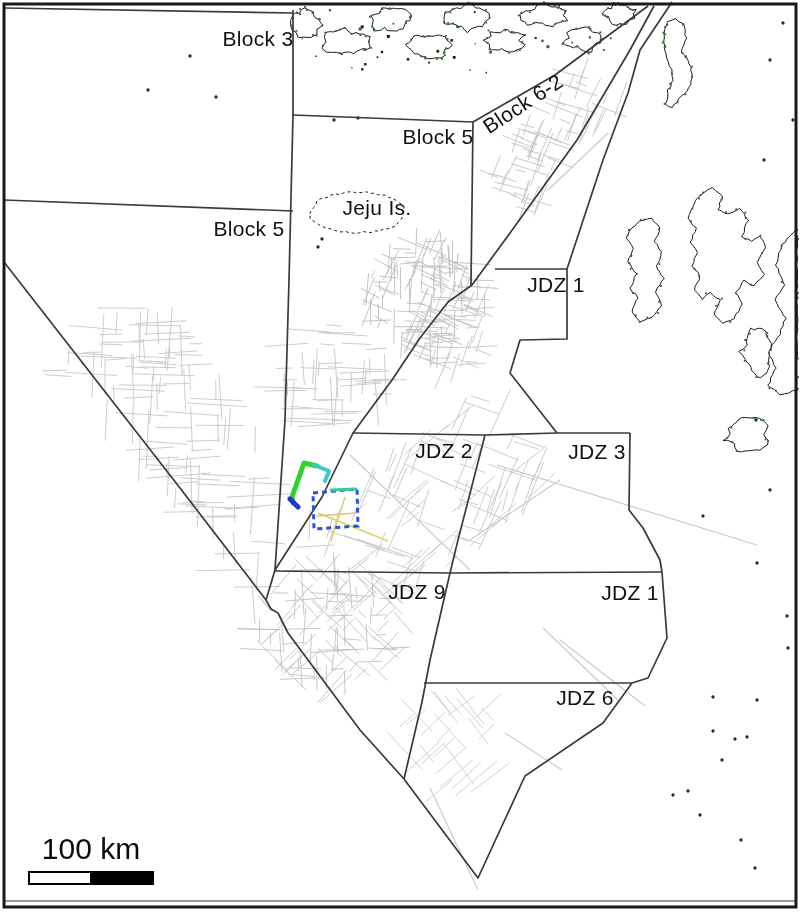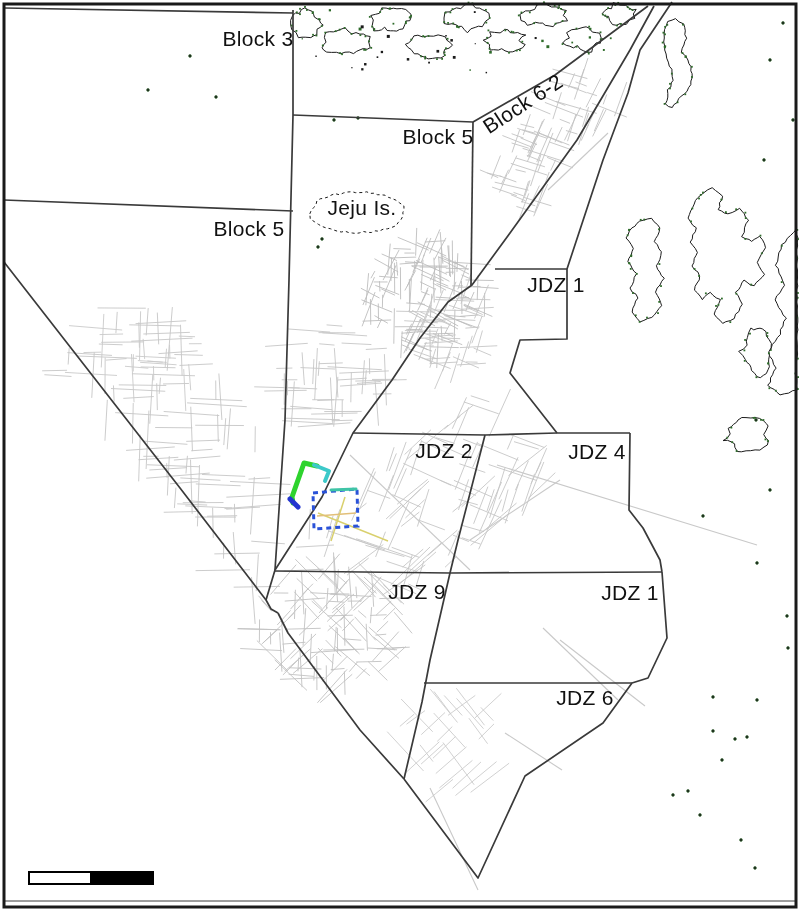--- a/index.html
+++ b/index.html
@@ -1006,25 +1006,26 @@
       <path d="M331.0 490.0 L356.0 489.0" stroke="#3fc4a6" stroke-width="3" fill="none" stroke-linecap="round"></path>
       <path d="M293.0 503.0 L292.0 497.0 L304.0 463.0 L317.0 466.0" stroke="#2ed32e" stroke-width="5" fill="none" stroke-linecap="round" stroke-linejoin="round"></path>
       <path d="M314.0 465.0 L329.0 471.0 L325.0 481.0" stroke="#3cc9c9" stroke-width="4" fill="none" stroke-linecap="round" stroke-linejoin="round"></path>
       <path d="M290.0 499.0 L298.0 507.0" stroke="#2335cf" stroke-width="5" fill="none" stroke-linecap="round"></path>
     </svg>
 
   <div class="map-label" style="left:258px;top:39px">Block 3</div>
   <div class="map-label" style="left:249px;top:229px">Block 5</div>
   <div class="map-label" style="left:438px;top:137px">Block 5</div>
   <div class="map-label rot" style="left:523px;top:104px">Block 6-2</div>
-  <div class="map-label" style="left:362px;top:208px">Jeju Is.</div>
+  <div class="map-label" style="left:377px;top:208px">Jeju Is.</div>
   <div class="map-label" style="left:556px;top:285px">JDZ 1</div>
   <div class="map-label" style="left:444px;top:451px">JDZ 2</div>
-  <div class="map-label" style="left:597px;top:452px">JDZ 4</div>
+  <div class="map-label" style="left:597px;top:452px">JDZ 3</div>
   <div class="map-label" style="left:417px;top:592px">JDZ 9</div>
   <div class="map-label" style="left:630px;top:593px">JDZ 1</div>
   <div class="map-label" style="left:585px;top:698px">JDZ 6</div>
 
+  <div id="scale-label">100 km</div>
   <div id="scalebar">
     <div class="half white"></div>
     <div class="half black"></div>
   </div>
 </div>
 
 </body></html>

